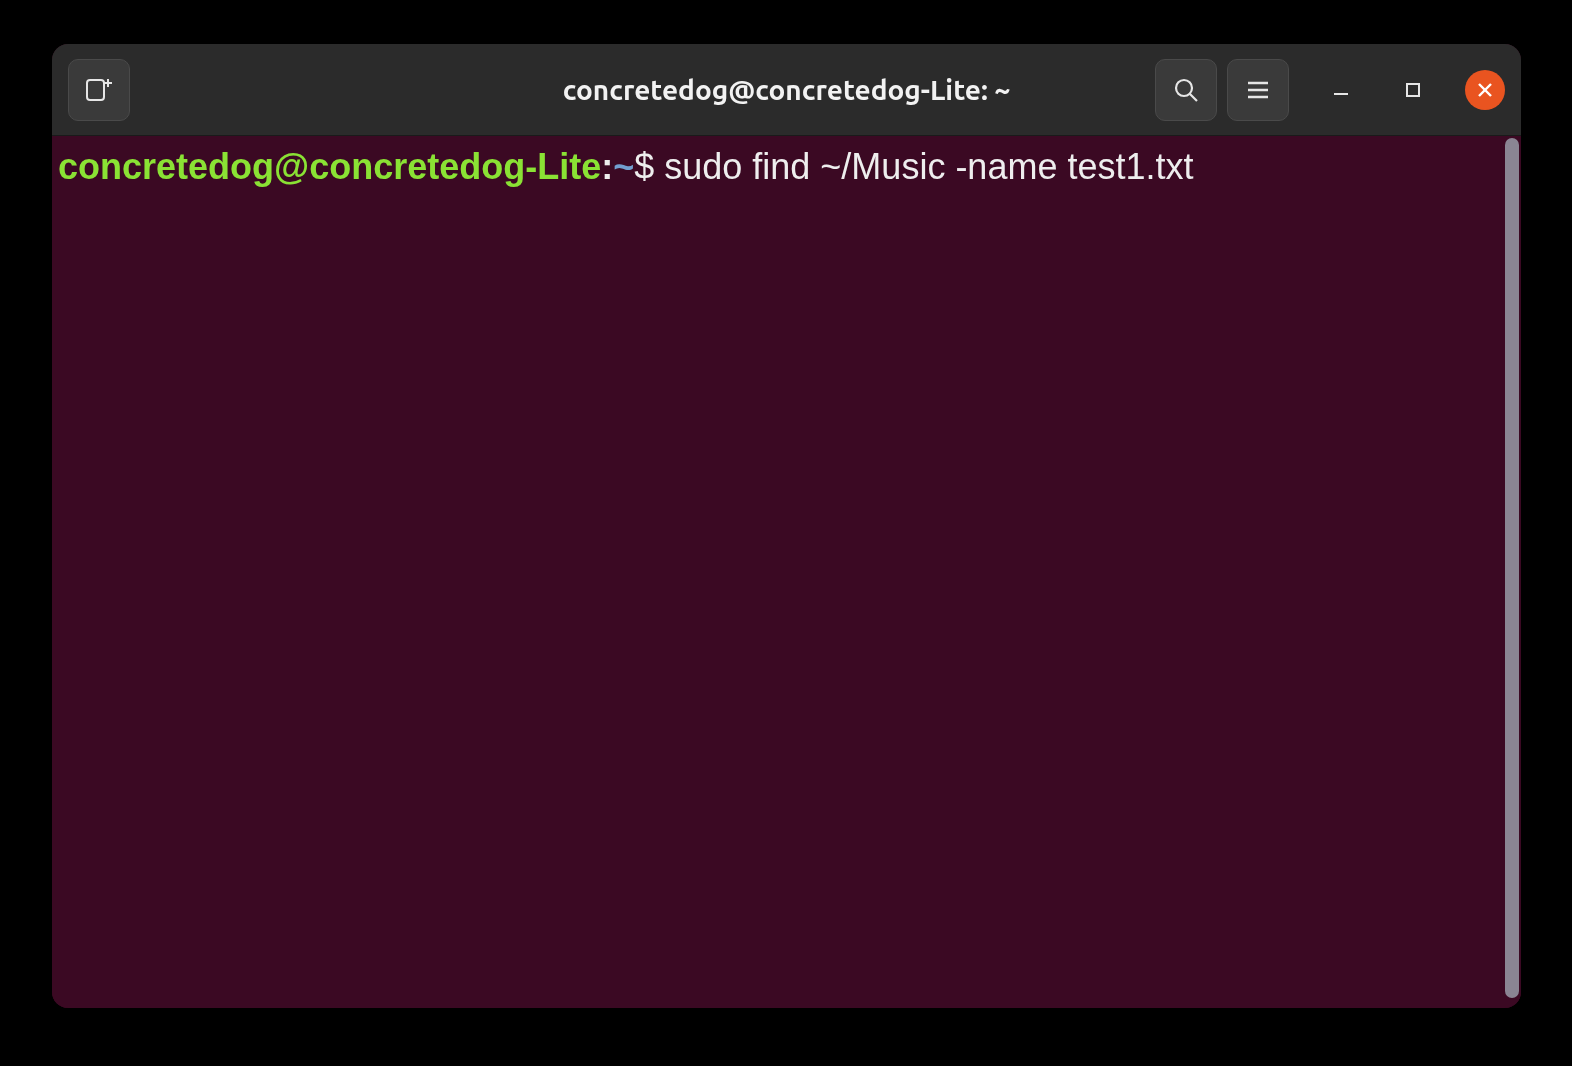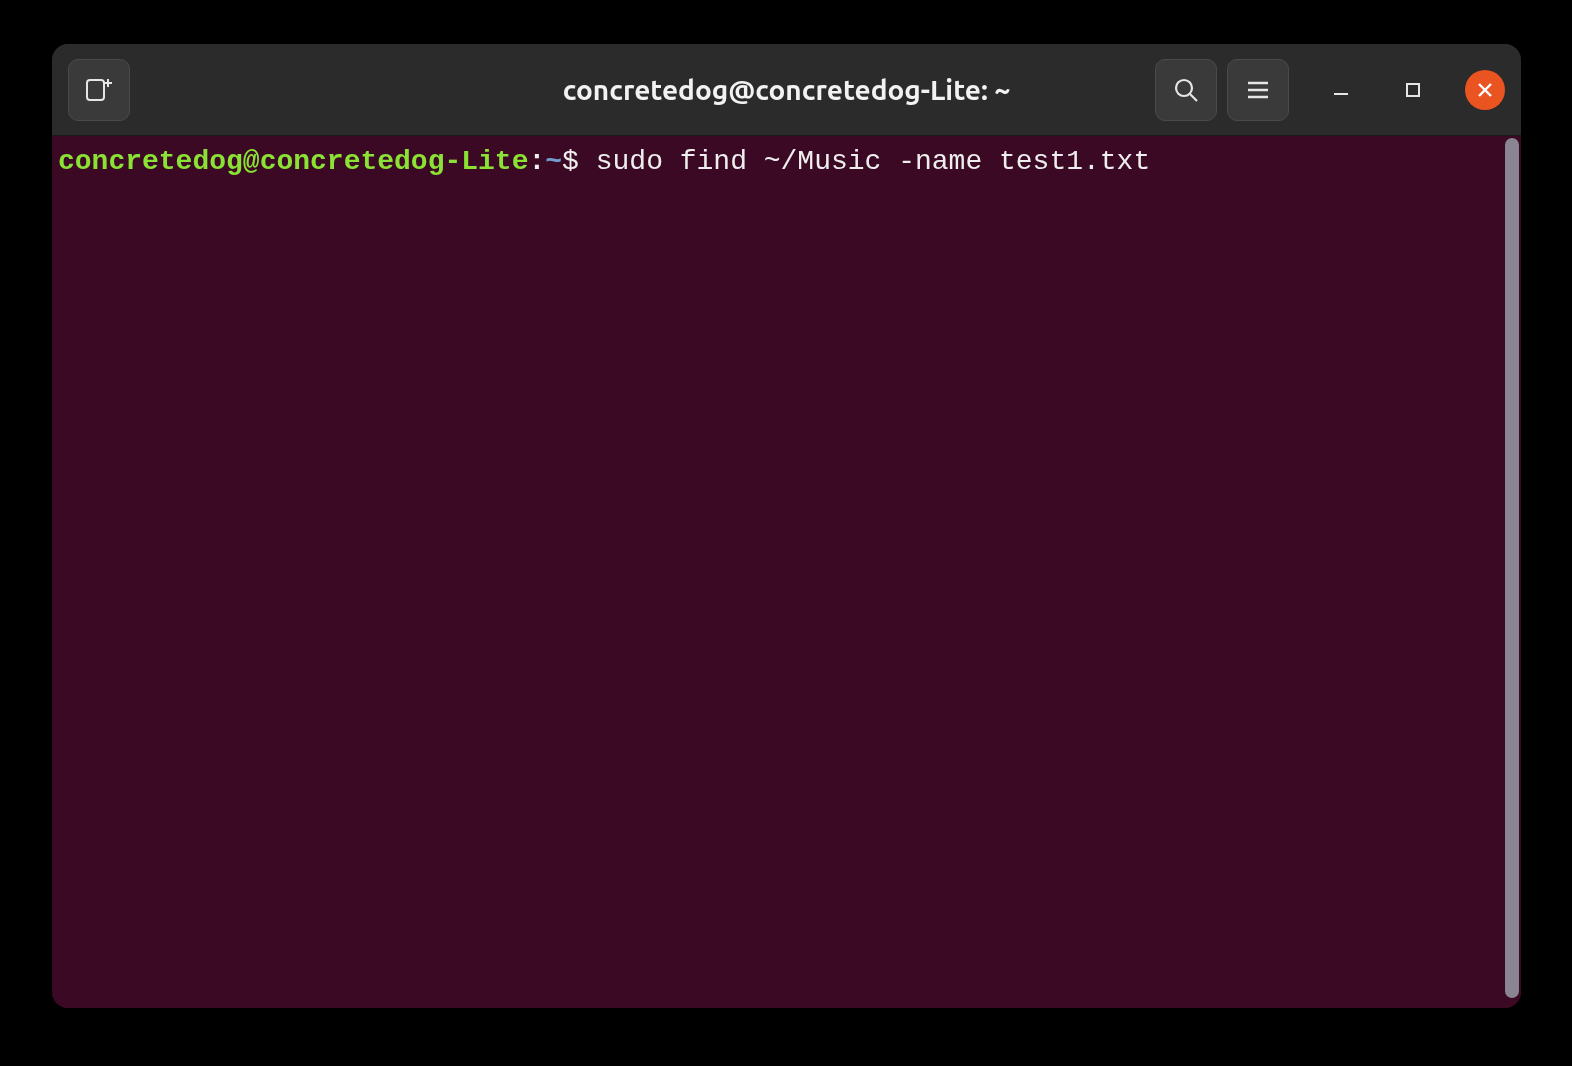--- a/index.html
+++ b/index.html
@@ -57,22 +57,22 @@
     color: #fff;
   }
   .terminal {
     flex: 1;
     position: relative;
     background: #3b0923;
     padding: 8px 6px 6px 6px;
     overflow: hidden;
   }
   .term-content {
-    font-family: Liberation Mono, monospace;
-    font-size: 28px;
+    font-family: Liberation Sans, sans-serif;
+    font-size: 36px;
     line-height: 1.3;
     white-space: pre;
     color: #eeeeee;
   }
   .p-user { color: #8ae234; font-weight: 700; }
   .p-colon { color: #eeeeee; font-weight: 700; }
   .p-path { color: #729fcf; font-weight: 700; }
   .p-symbol { color: #eeeeee; }
   .scrollbar {
     position: absolute;

